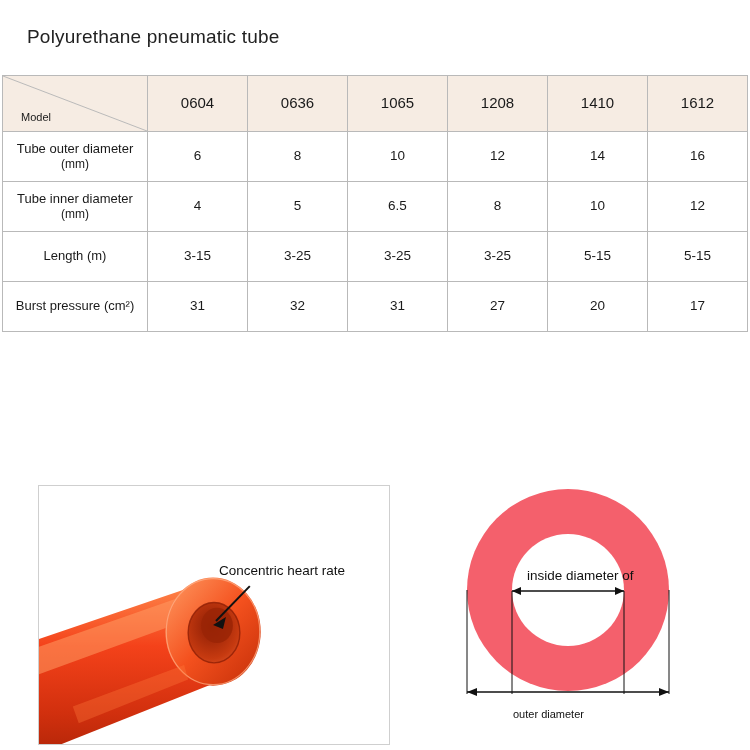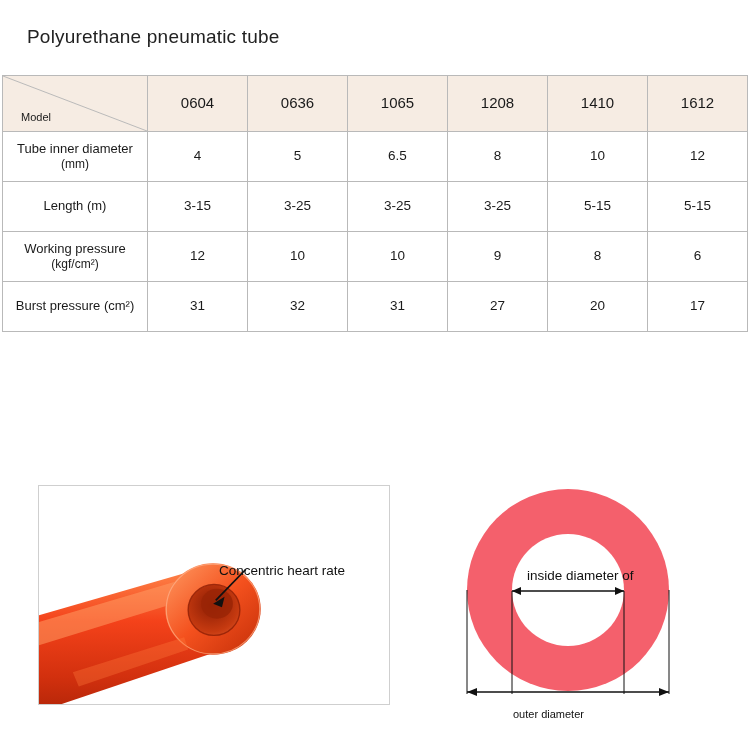--- a/index.html
+++ b/index.html
@@ -79,21 +79,21 @@
   }
   .rowhead .sub { display: block; font-size: 12px; }
   .cellval { font-size: 13.5px; }
 
   
   .photo-panel {
     position: absolute;
     left: 38px;
     top: 485px;
     width: 352px;
-    height: 220px;
+    height: 260px;
     border: 1px solid #cfcfcf;
     background: #ffffff;
     overflow: hidden;
   }
   .tube-photo {
     position: absolute;
     left: 0;
     top: 0;
     width: 100%;
     height: 100%;
@@ -155,20 +155,32 @@
           <span class="model-label">Model</span>
         </td>
         <td>0604</td>
         <td>0636</td>
         <td>1065</td>
         <td>1208</td>
         <td>1410</td>
         <td>1612</td>
       </tr>
 
+      <tr>
+        <td class="rowhead">
+          <span>Tube outer diameter</span>
+          <span class="sub">(mm)</span>
+        </td>
+        <td class="cellval">6</td>
+        <td class="cellval">8</td>
+        <td class="cellval">10</td>
+        <td class="cellval">12</td>
+        <td class="cellval">14</td>
+        <td class="cellval">16</td>
+      </tr>
 
       <tr>
         <td class="rowhead">
           <span>Tube inner diameter</span>
           <span class="sub">(mm)</span>
         </td>
         <td class="cellval">4</td>
         <td class="cellval">5</td>
         <td class="cellval">6.5</td>
         <td class="cellval">8</td>
@@ -182,32 +194,20 @@
         </td>
         <td class="cellval">3-15</td>
         <td class="cellval">3-25</td>
         <td class="cellval">3-25</td>
         <td class="cellval">3-25</td>
         <td class="cellval">5-15</td>
         <td class="cellval">5-15</td>
       </tr>
 
 
-      <tr>
-        <td class="rowhead">
-          <span>Working pressure</span>
-          <span class="sub">(kgf/cm²)</span>
-        </td>
-        <td class="cellval">12</td>
-        <td class="cellval">10</td>
-        <td class="cellval">10</td>
-        <td class="cellval">9</td>
-        <td class="cellval">8</td>
-        <td class="cellval">6</td>
-      </tr>
 
       <tr>
         <td class="rowhead">
           <span>Burst pressure (cm²)</span>
         </td>
         <td class="cellval">31</td>
         <td class="cellval">32</td>
         <td class="cellval">31</td>
         <td class="cellval">27</td>
         <td class="cellval">20</td>

